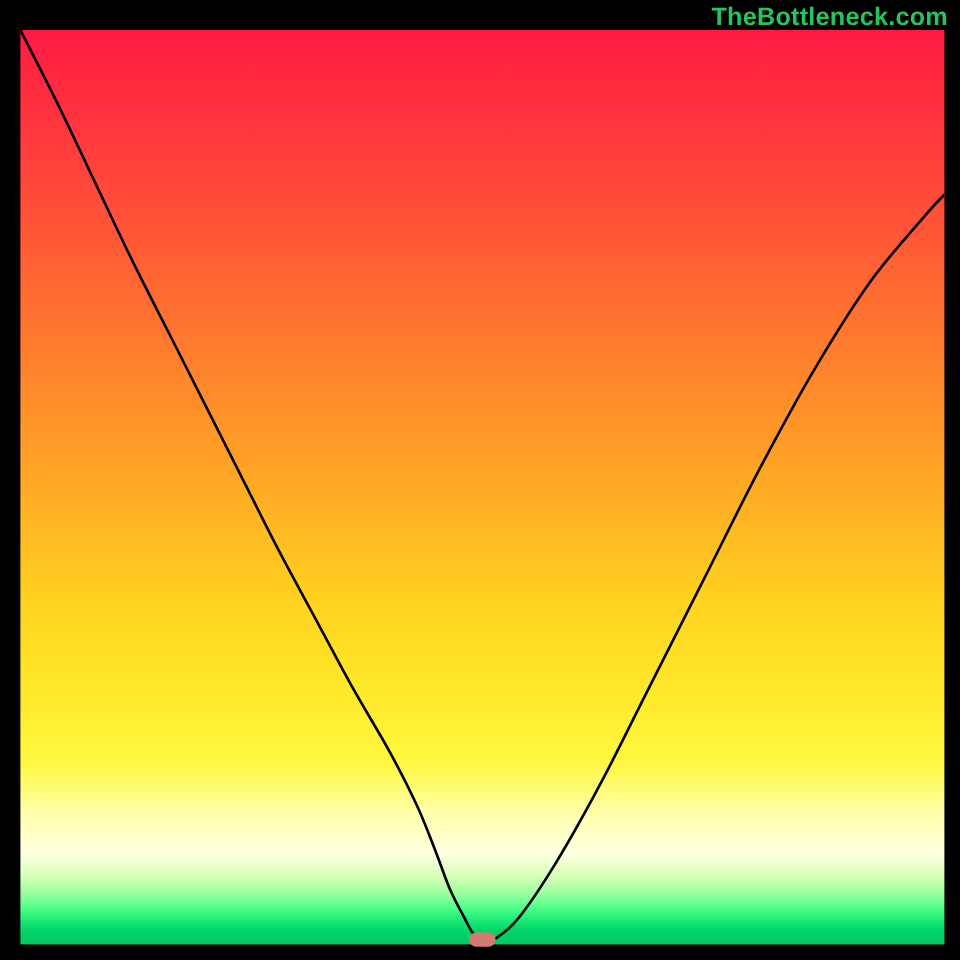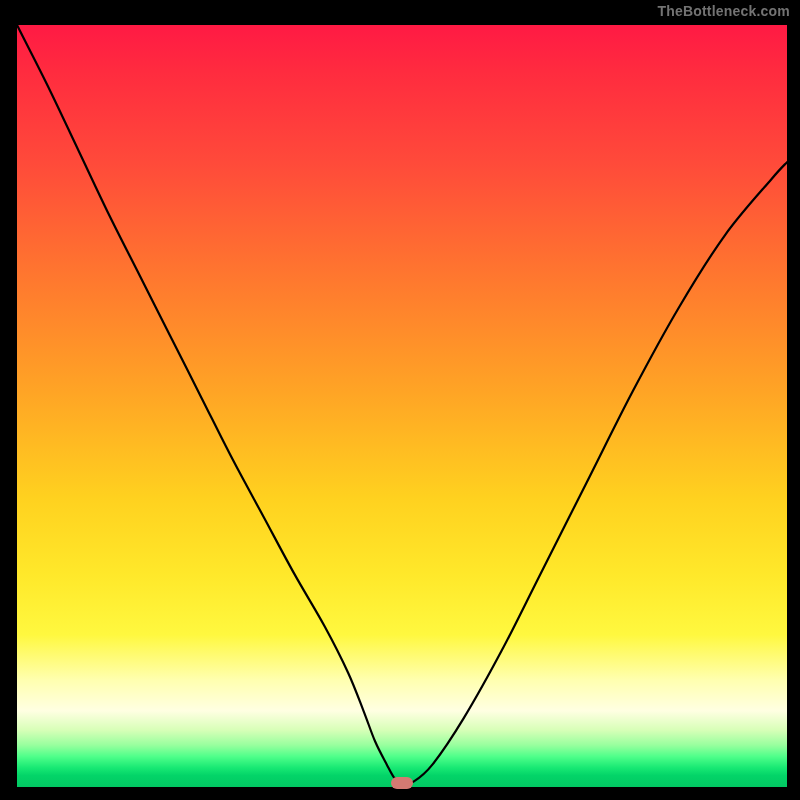--- a/index.html
+++ b/index.html
@@ -40,23 +40,23 @@
       #4fff8a 96%,
       #17e873 97.5%,
       #03d468 98.5%,
       #02c863 100%
     );
   }
   .watermark {
     position: absolute;
     top: 3px;
     right: 10px;
-    font-size: 14px;
+    font-size: 21px;
     font-weight: 600;
-    color: #737373;
+    color: #22c55e;
     letter-spacing: 0.2px;
     user-select: none;
   }
   .curve {
     position: absolute;
     left: 0; top: 0;
     width: 770px;
     height: 762px;
     pointer-events: none;
   }

